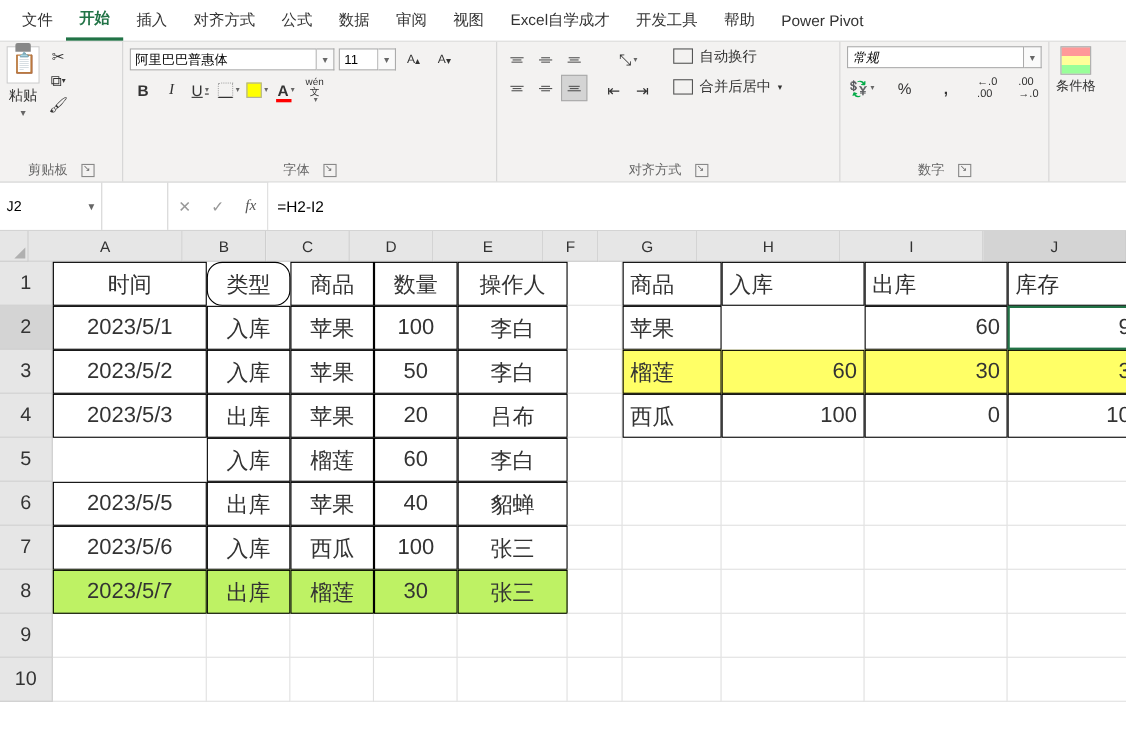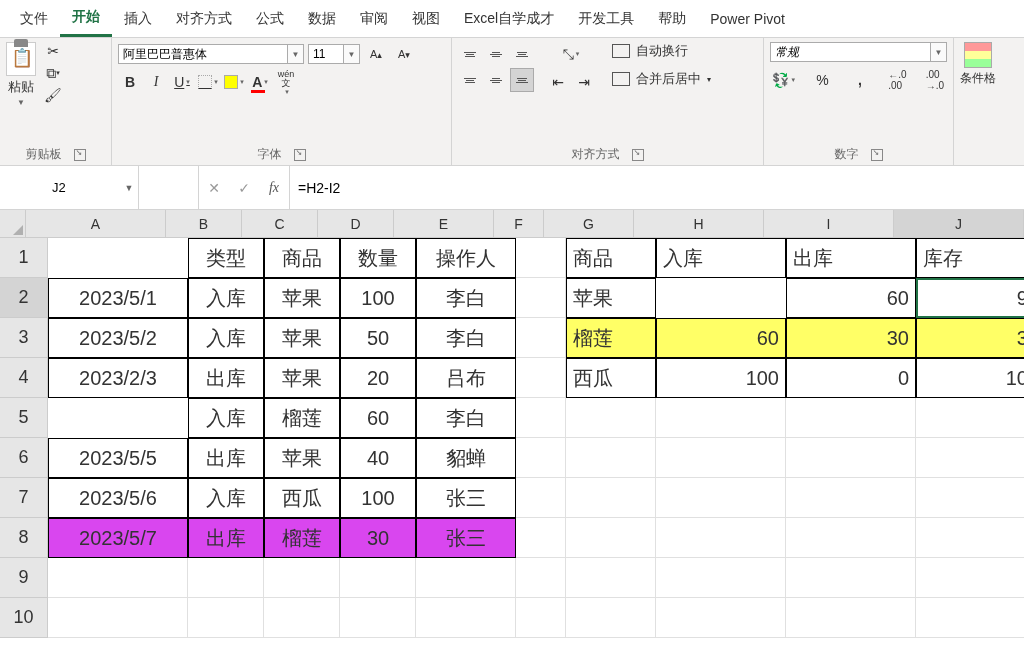--- a/index.html
+++ b/index.html
@@ -55,21 +55,21 @@
 
 .number-col { display: flex; flex-direction: column; gap: 6px; }
 .number-combo input { width: 140px; font-style: italic; }
 .number-row { display: flex; gap: 2px; justify-content: space-between; }
 
 .cf-col { display: flex; flex-direction: column; align-items: center; gap: 2px; font-size: 12px; }
 .cf-icon { width: 28px; height: 26px; background: linear-gradient(#ff9999 33%, #ffff99 33% 66%, #99ff99 66%); border: 1px solid #aaa; }
 
 
 .formula-bar { display: flex; align-items: stretch; height: 44px; border-bottom: 1px solid #d4d4d4; }
-.name-box { display: flex; align-items: center; border-right: 1px solid #d4d4d4; padding-left: 46px; }
+.name-box { display: flex; align-items: center; border-right: 1px solid #d4d4d4; }
 .name-box input { border: none; width: 74px; padding: 4px 6px; font-size: 13px; }
 .name-box .dd { width: 18px; display: flex; align-items: center; justify-content: center; font-size: 9px; color: #666; }
 .fb-gap { width: 60px; border-right: 1px solid #d4d4d4; }
 .fb-btns { display: flex; align-items: center; border-right: 1px solid #d4d4d4; }
 .fb-btn { width: 30px; display: flex; align-items: center; justify-content: center; color: #999; font-size: 14px; }
 .fb-btn.fx { font-style: italic; font-family: serif; color: #555; }
 .formula-input { flex: 1; border: none; padding: 4px 8px; font-size: 14px; }
 .corner { width: 48px; height: 28px; background: #e6e6e6; border-right: 1px solid #ccc; border-bottom: 1px solid #ccc; position: relative; }
 .corner::after { content: ''; position: absolute; right: 2px; bottom: 2px; border-left: 10px solid transparent; border-bottom: 10px solid #b0b0b0; }
 .col-headers { display: flex; }
@@ -80,21 +80,21 @@
 .row-header.active { background: #d4d4d4; }
 
 .grid { display: grid; position: relative; }
 .cell { border-right: 1px solid #e0e0e0; border-bottom: 1px solid #e0e0e0; display: flex; align-items: center; font-size: 20px; padding: 0 6px; overflow: hidden; white-space: nowrap; }
 .cell.center { justify-content: center; }
 .cell.right { justify-content: flex-end; }
 .cell.b-t { border-top: 1px solid #000; }
 .cell.b-b { border-bottom: 1px solid #000; }
 .cell.b-l { border-left: 1px solid #000; }
 .cell.b-r { border-right: 1px solid #000; }
-.cell.hl1 { background: #d946ef; }
+.cell.hl1 { background: #bef264; }
 .cell.hl2 { background: #ffff66; }
 .active-cell-border { position: absolute; border: 2px solid #217346; pointer-events: none; }
 .active-cell-border::after { content: ''; position: absolute; right: -3px; bottom: -3px; width: 6px; height: 6px; background: #217346; }
 </style>
 </head>
 <body>
 
 <div class="menubar" id="menubar">
     <div class="tab">文件</div>
     <div class="tab active">开始</div>
@@ -306,21 +306,22 @@
         <div class="row-header" style="height: 40px;">3</div>
         <div class="row-header" style="height: 40px;">4</div>
         <div class="row-header" style="height: 40px;">5</div>
         <div class="row-header" style="height: 40px;">6</div>
         <div class="row-header" style="height: 40px;">7</div>
         <div class="row-header" style="height: 40px;">8</div>
         <div class="row-header" style="height: 40px;">9</div>
         <div class="row-header" style="height: 40px;">10</div>
       </div>
     <div class="grid" id="grid" style="grid-template-columns: 140px 76px 76px 76px 100px 50px 90px 130px 130px 130px; grid-template-rows: repeat(10, 40px);">
-        <div class="cell b-t b-b b-l b-r center" style="grid-area: 1 / 2;">类型</div>
+        <div class="cell b-t b-b b-l b-r center" style="grid-area: 1 / 1;">时间</div>
+        <div class="cell b-t b-b b-l b-r center" style="grid-area: 1 / 2; border-radius: 14px;">类型</div>
         <div class="cell b-t b-b b-l b-r center" style="grid-area: 1 / 3;">商品</div>
         <div class="cell b-t b-b b-l b-r center" style="grid-area: 1 / 4;">数量</div>
         <div class="cell b-t b-b b-l b-r center" style="grid-area: 1 / 5;">操作人</div>
         <div class="cell  " style="grid-area: 1 / 6;"></div>
         <div class="cell b-t b-b b-l b-r " style="grid-area: 1 / 7;">商品</div>
         <div class="cell b-t b-b b-l b-r " style="grid-area: 1 / 8;">入库</div>
         <div class="cell b-t b-b b-l b-r " style="grid-area: 1 / 9;">出库</div>
         <div class="cell b-t b-b b-l b-r " style="grid-area: 1 / 10;">库存</div>
         <div class="cell b-t b-b b-l b-r center" style="grid-area: 2 / 1;">2023/5/1</div>
         <div class="cell b-t b-b b-l b-r center" style="grid-area: 2 / 2;">入库</div>
@@ -334,21 +335,21 @@
         <div class="cell b-t b-b b-l b-r center" style="grid-area: 3 / 1;">2023/5/2</div>
         <div class="cell b-t b-b b-l b-r center" style="grid-area: 3 / 2;">入库</div>
         <div class="cell b-t b-b b-l b-r center" style="grid-area: 3 / 3;">苹果</div>
         <div class="cell b-t b-b b-l b-r center" style="grid-area: 3 / 4;">50</div>
         <div class="cell b-t b-b b-l b-r center" style="grid-area: 3 / 5;">李白</div>
         <div class="cell  " style="grid-area: 3 / 6;"></div>
         <div class="cell b-t b-b b-l b-r hl2 " style="grid-area: 3 / 7;">榴莲</div>
         <div class="cell b-t b-b b-l b-r hl2 right" style="grid-area: 3 / 8;">60</div>
         <div class="cell b-t b-b b-l b-r hl2 right" style="grid-area: 3 / 9;">30</div>
         <div class="cell b-t b-b b-l b-r hl2 right" style="grid-area: 3 / 10;">30</div>
-        <div class="cell b-t b-b b-l b-r center" style="grid-area: 4 / 1;">2023/2/3</div>
+        <div class="cell b-t b-b b-l b-r center" style="grid-area: 4 / 1;">2023/5/3</div>
         <div class="cell b-t b-b b-l b-r center" style="grid-area: 4 / 2;">出库</div>
         <div class="cell b-t b-b b-l b-r center" style="grid-area: 4 / 3;">苹果</div>
         <div class="cell b-t b-b b-l b-r center" style="grid-area: 4 / 4;">20</div>
         <div class="cell b-t b-b b-l b-r center" style="grid-area: 4 / 5;">吕布</div>
         <div class="cell  " style="grid-area: 4 / 6;"></div>
         <div class="cell b-t b-b b-l b-r " style="grid-area: 4 / 7;">西瓜</div>
         <div class="cell b-t b-b b-l b-r right" style="grid-area: 4 / 8;">100</div>
         <div class="cell b-t b-b b-l b-r right" style="grid-area: 4 / 9;">0</div>
         <div class="cell b-t b-b b-l b-r right" style="grid-area: 4 / 10;">100</div>
         <div class="cell b-t b-b b-l b-r center" style="grid-area: 5 / 2;">入库</div>

